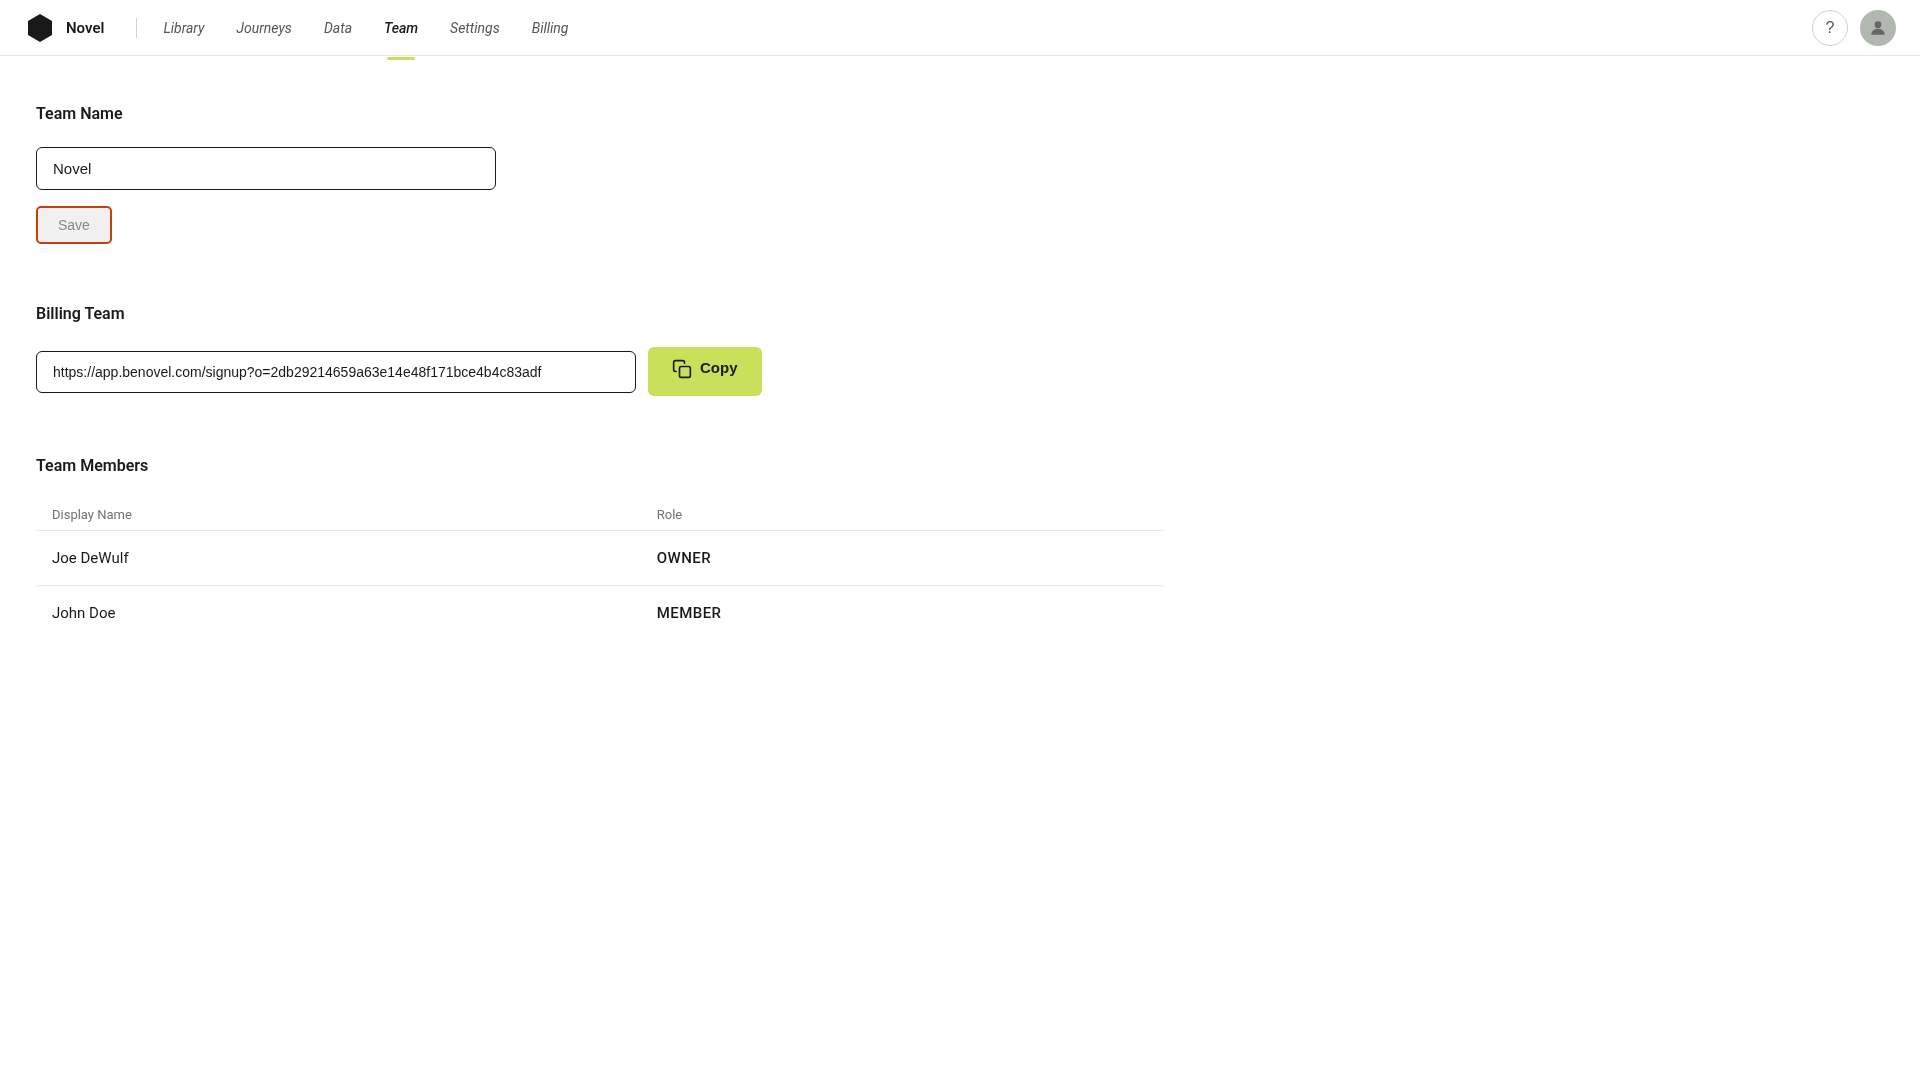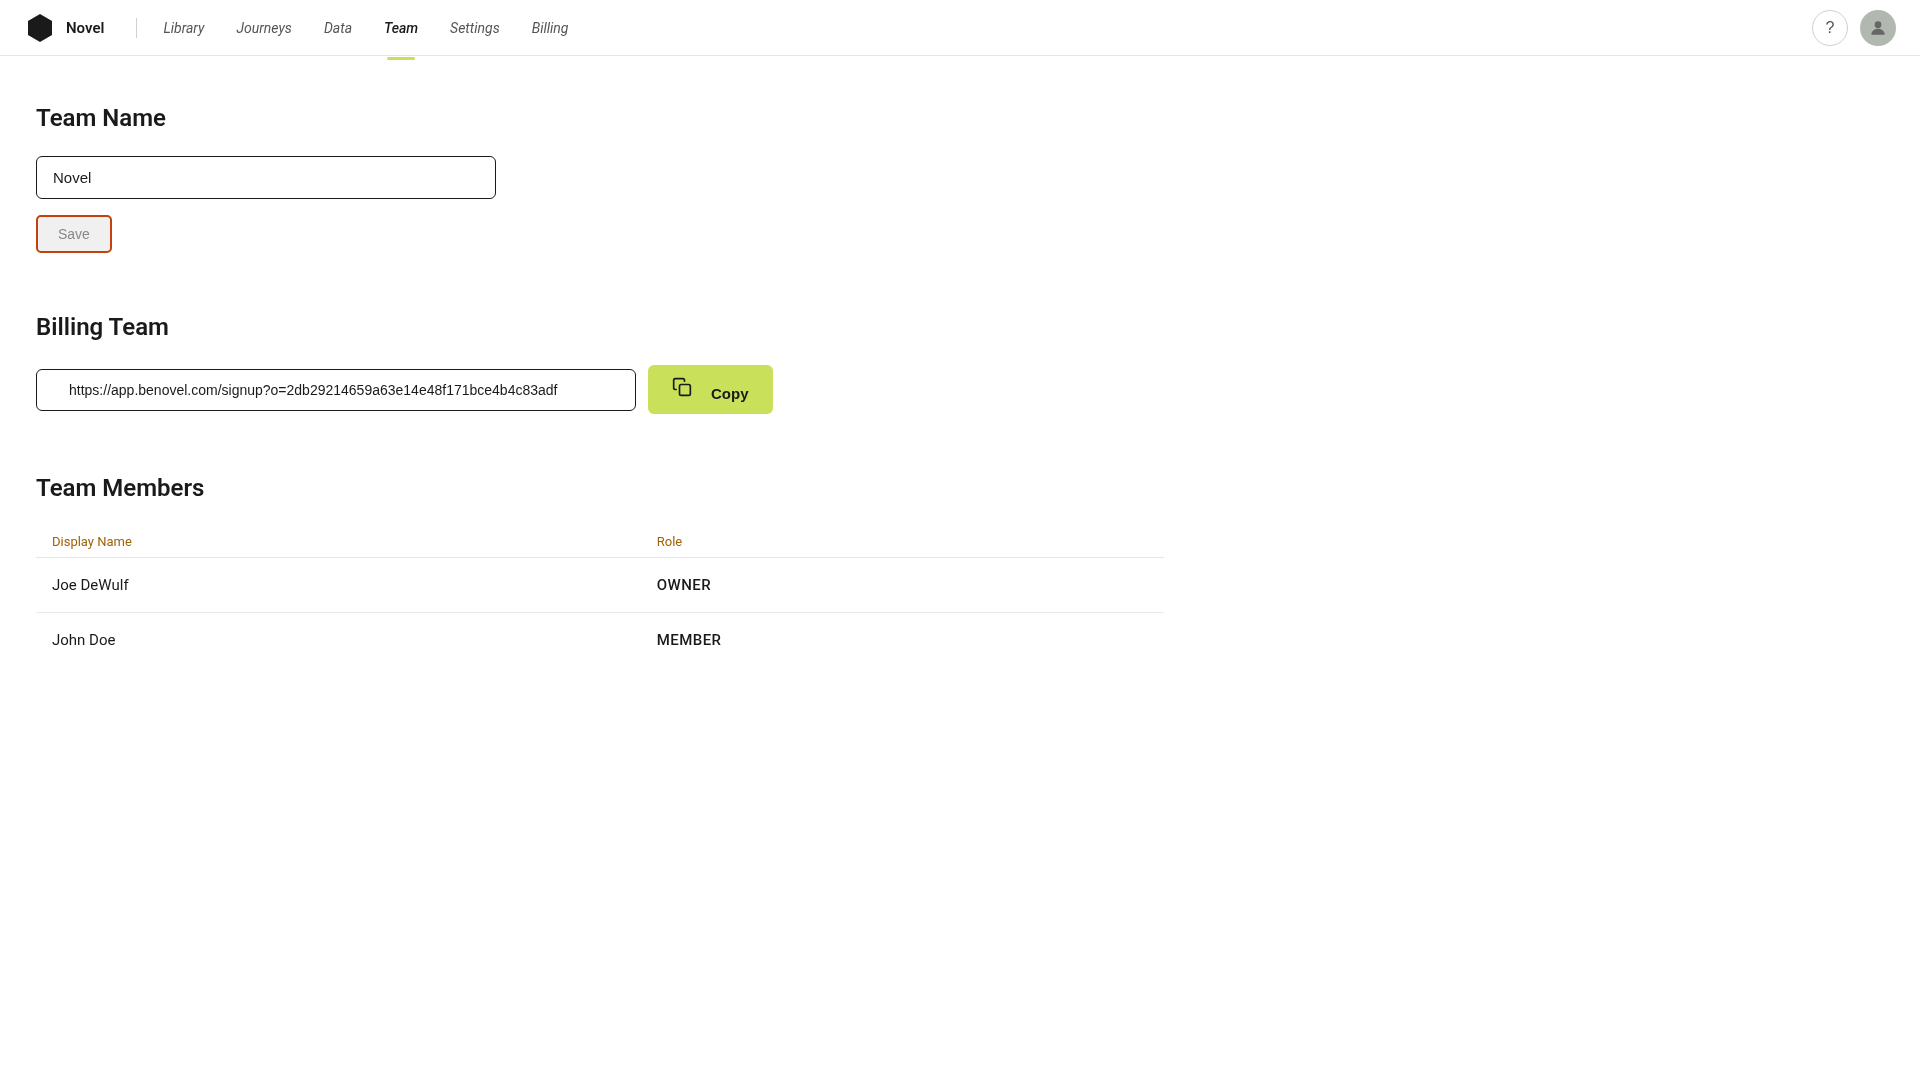--- a/index.html
+++ b/index.html
@@ -122,21 +122,21 @@
       padding: 48px 36px;
       max-width: 1200px;
     }
 
     
     .section {
       margin-bottom: 60px;
     }
 
     .section-title {
-      font-size: 24px;
+      font-size: 16px;
       font-weight: 600;
       color: #1a1a1a;
       margin-bottom: 24px;
     }
 
     
     .team-name-input {
       width: 460px;
       padding: 12px 16px;
       font-size: 15px;
@@ -160,33 +160,33 @@
 
     
     .invite-row {
       display: flex;
       align-items: center;
       gap: 12px;
     }
 
     .invite-url-input {
       width: 600px;
-      padding: 12px 32px;
+      padding: 12px 16px;
       font-size: 14px;
       border: 1.5px solid #1a1a1a;
       border-radius: 6px;
       outline: none;
       color: #1a1a1a;
       background: #fff;
     }
 
     .copy-btn {
       display: flex;
-      align-items: flex-end;
-      gap: 19px;
+      align-items: flex-start;
+      gap: 8px;
       padding: 12px 24px;
       background: #c8e05a;
       border: none;
       border-radius: 6px;
       font-size: 15px;
       font-weight: 600;
       color: #1a1a1a;
       cursor: pointer;
     }
 
@@ -197,21 +197,21 @@
     
     .members-table {
       width: 100%;
       border-collapse: collapse;
     }
 
     .members-table th {
       text-align: left;
       font-size: 13px;
       font-weight: 400;
-      color: #a16207;
+      color: #737373;
       padding: 8px 16px 8px 16px;
       border-bottom: 1px solid #e5e5e5;
     }
 
     .members-table th:first-child {
       padding-left: 16px;
     }
 
     .members-table td {
       padding: 18px 16px;

